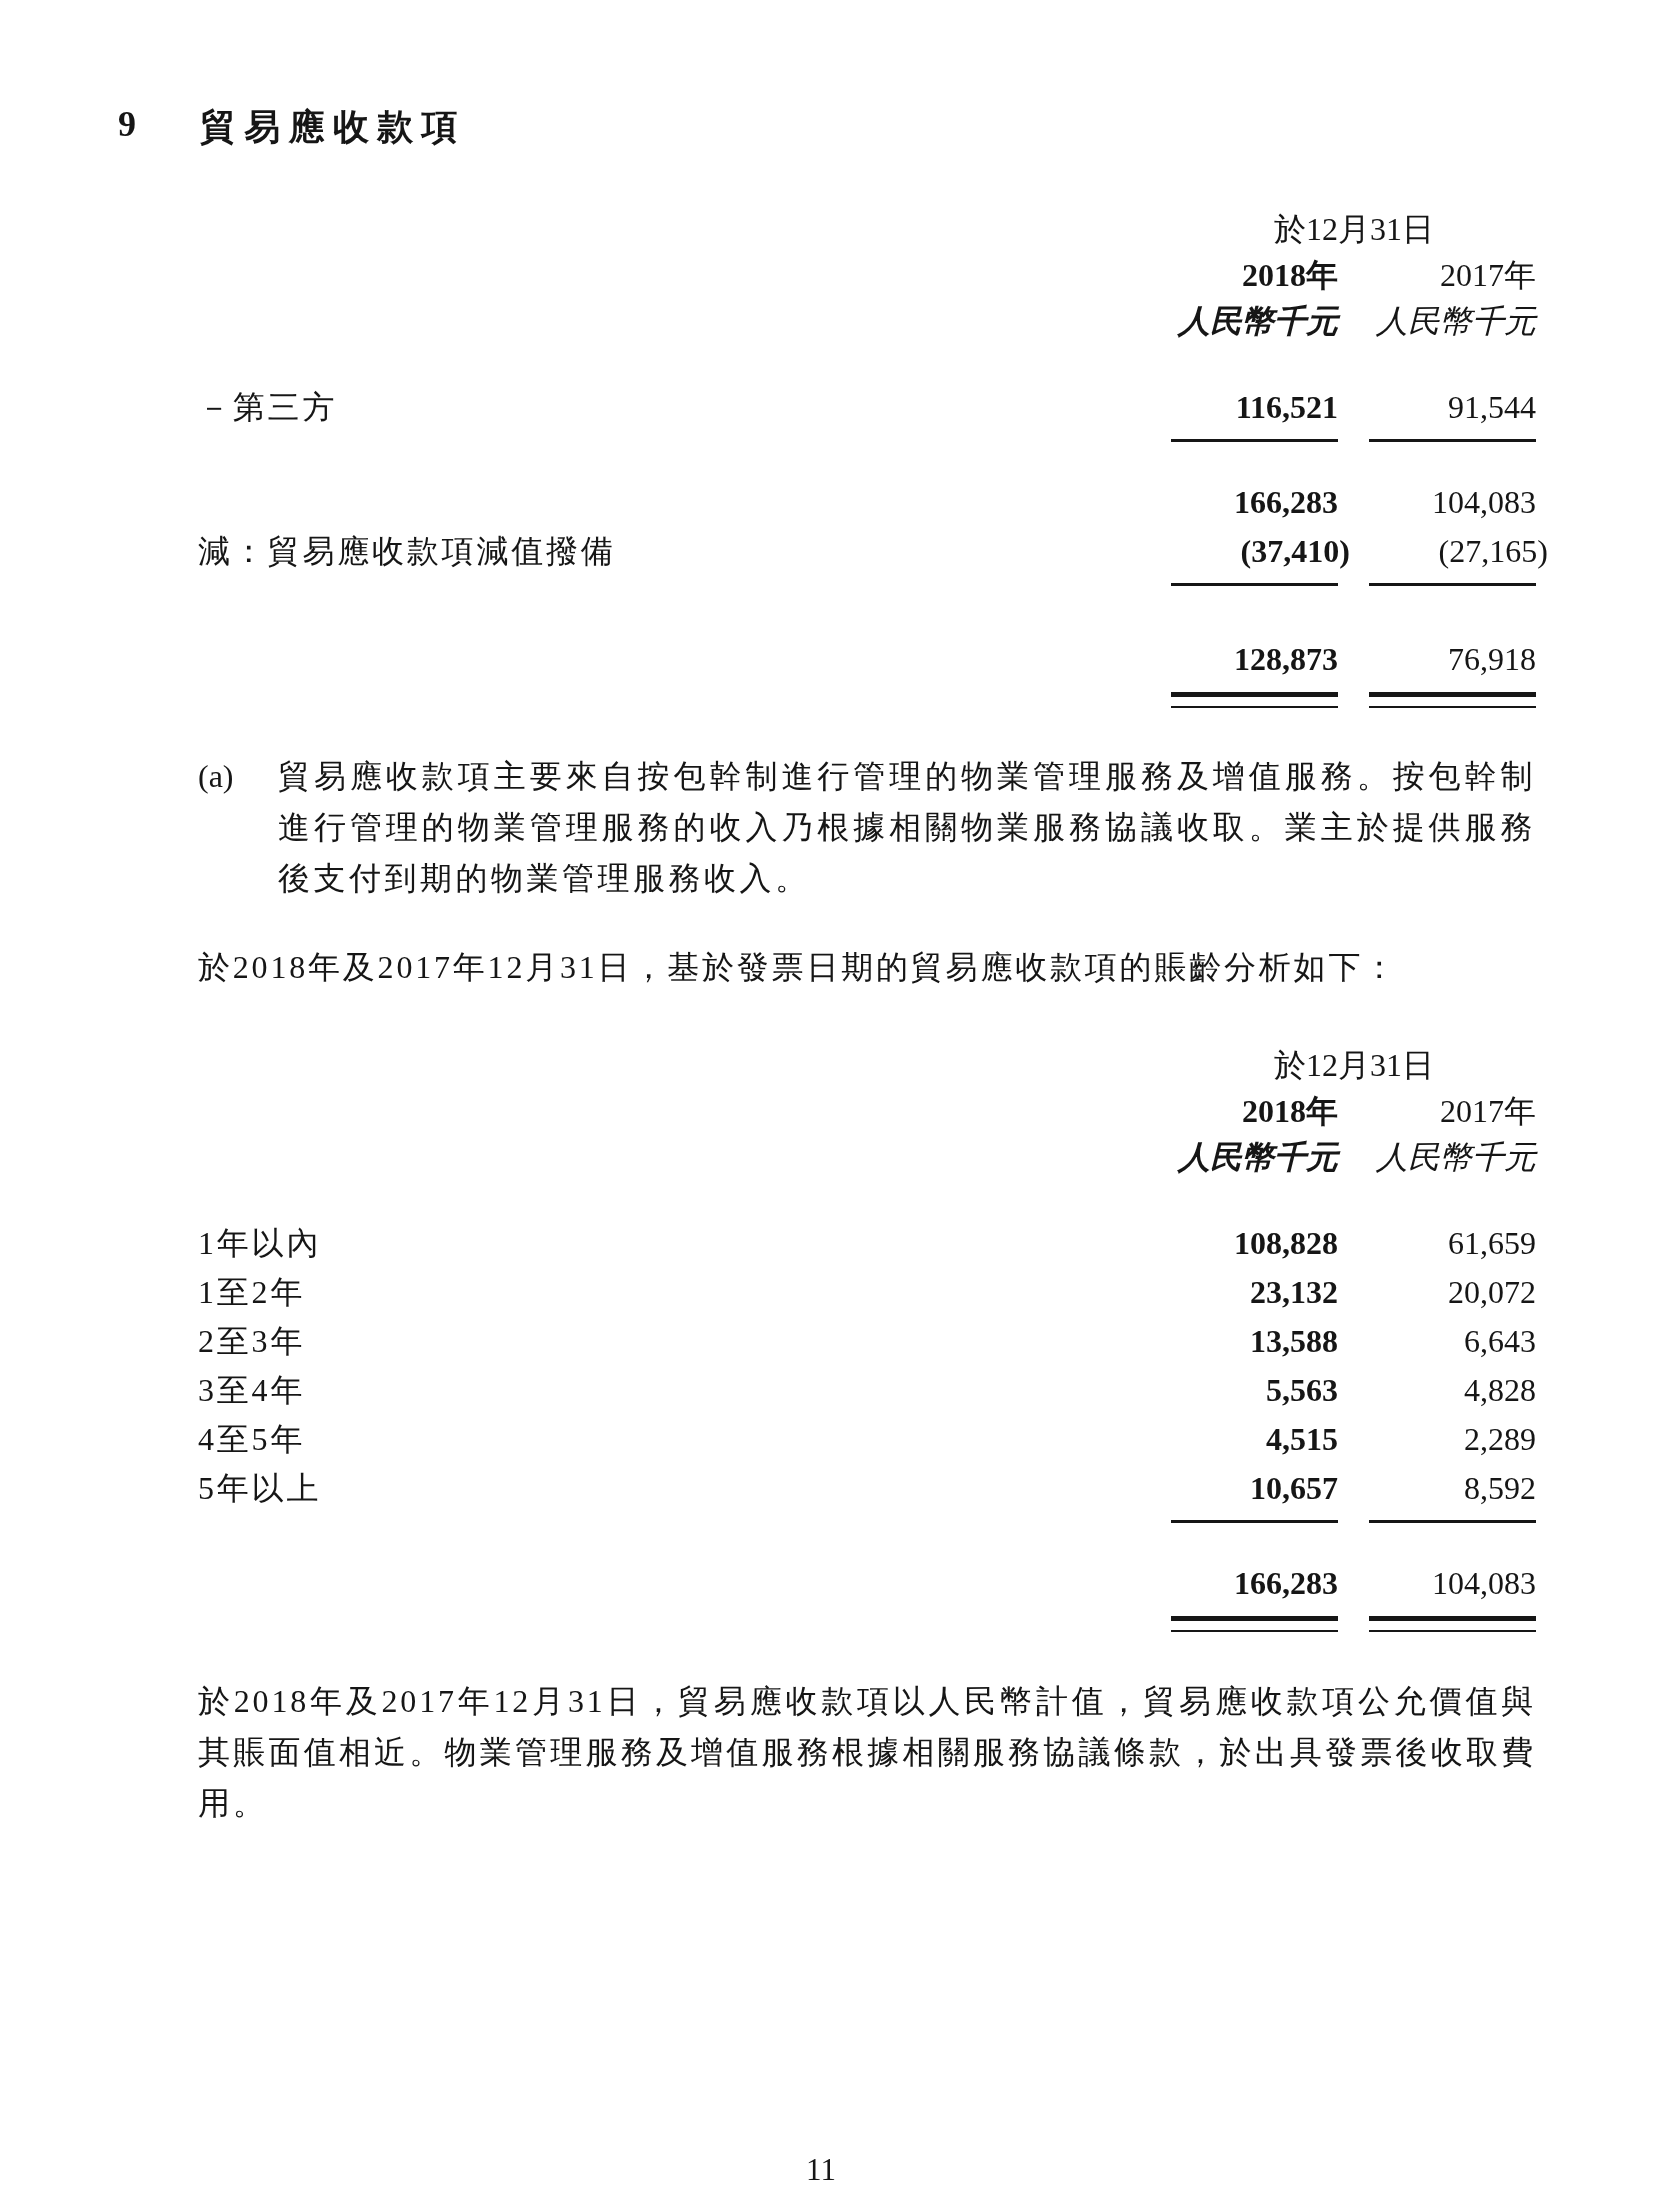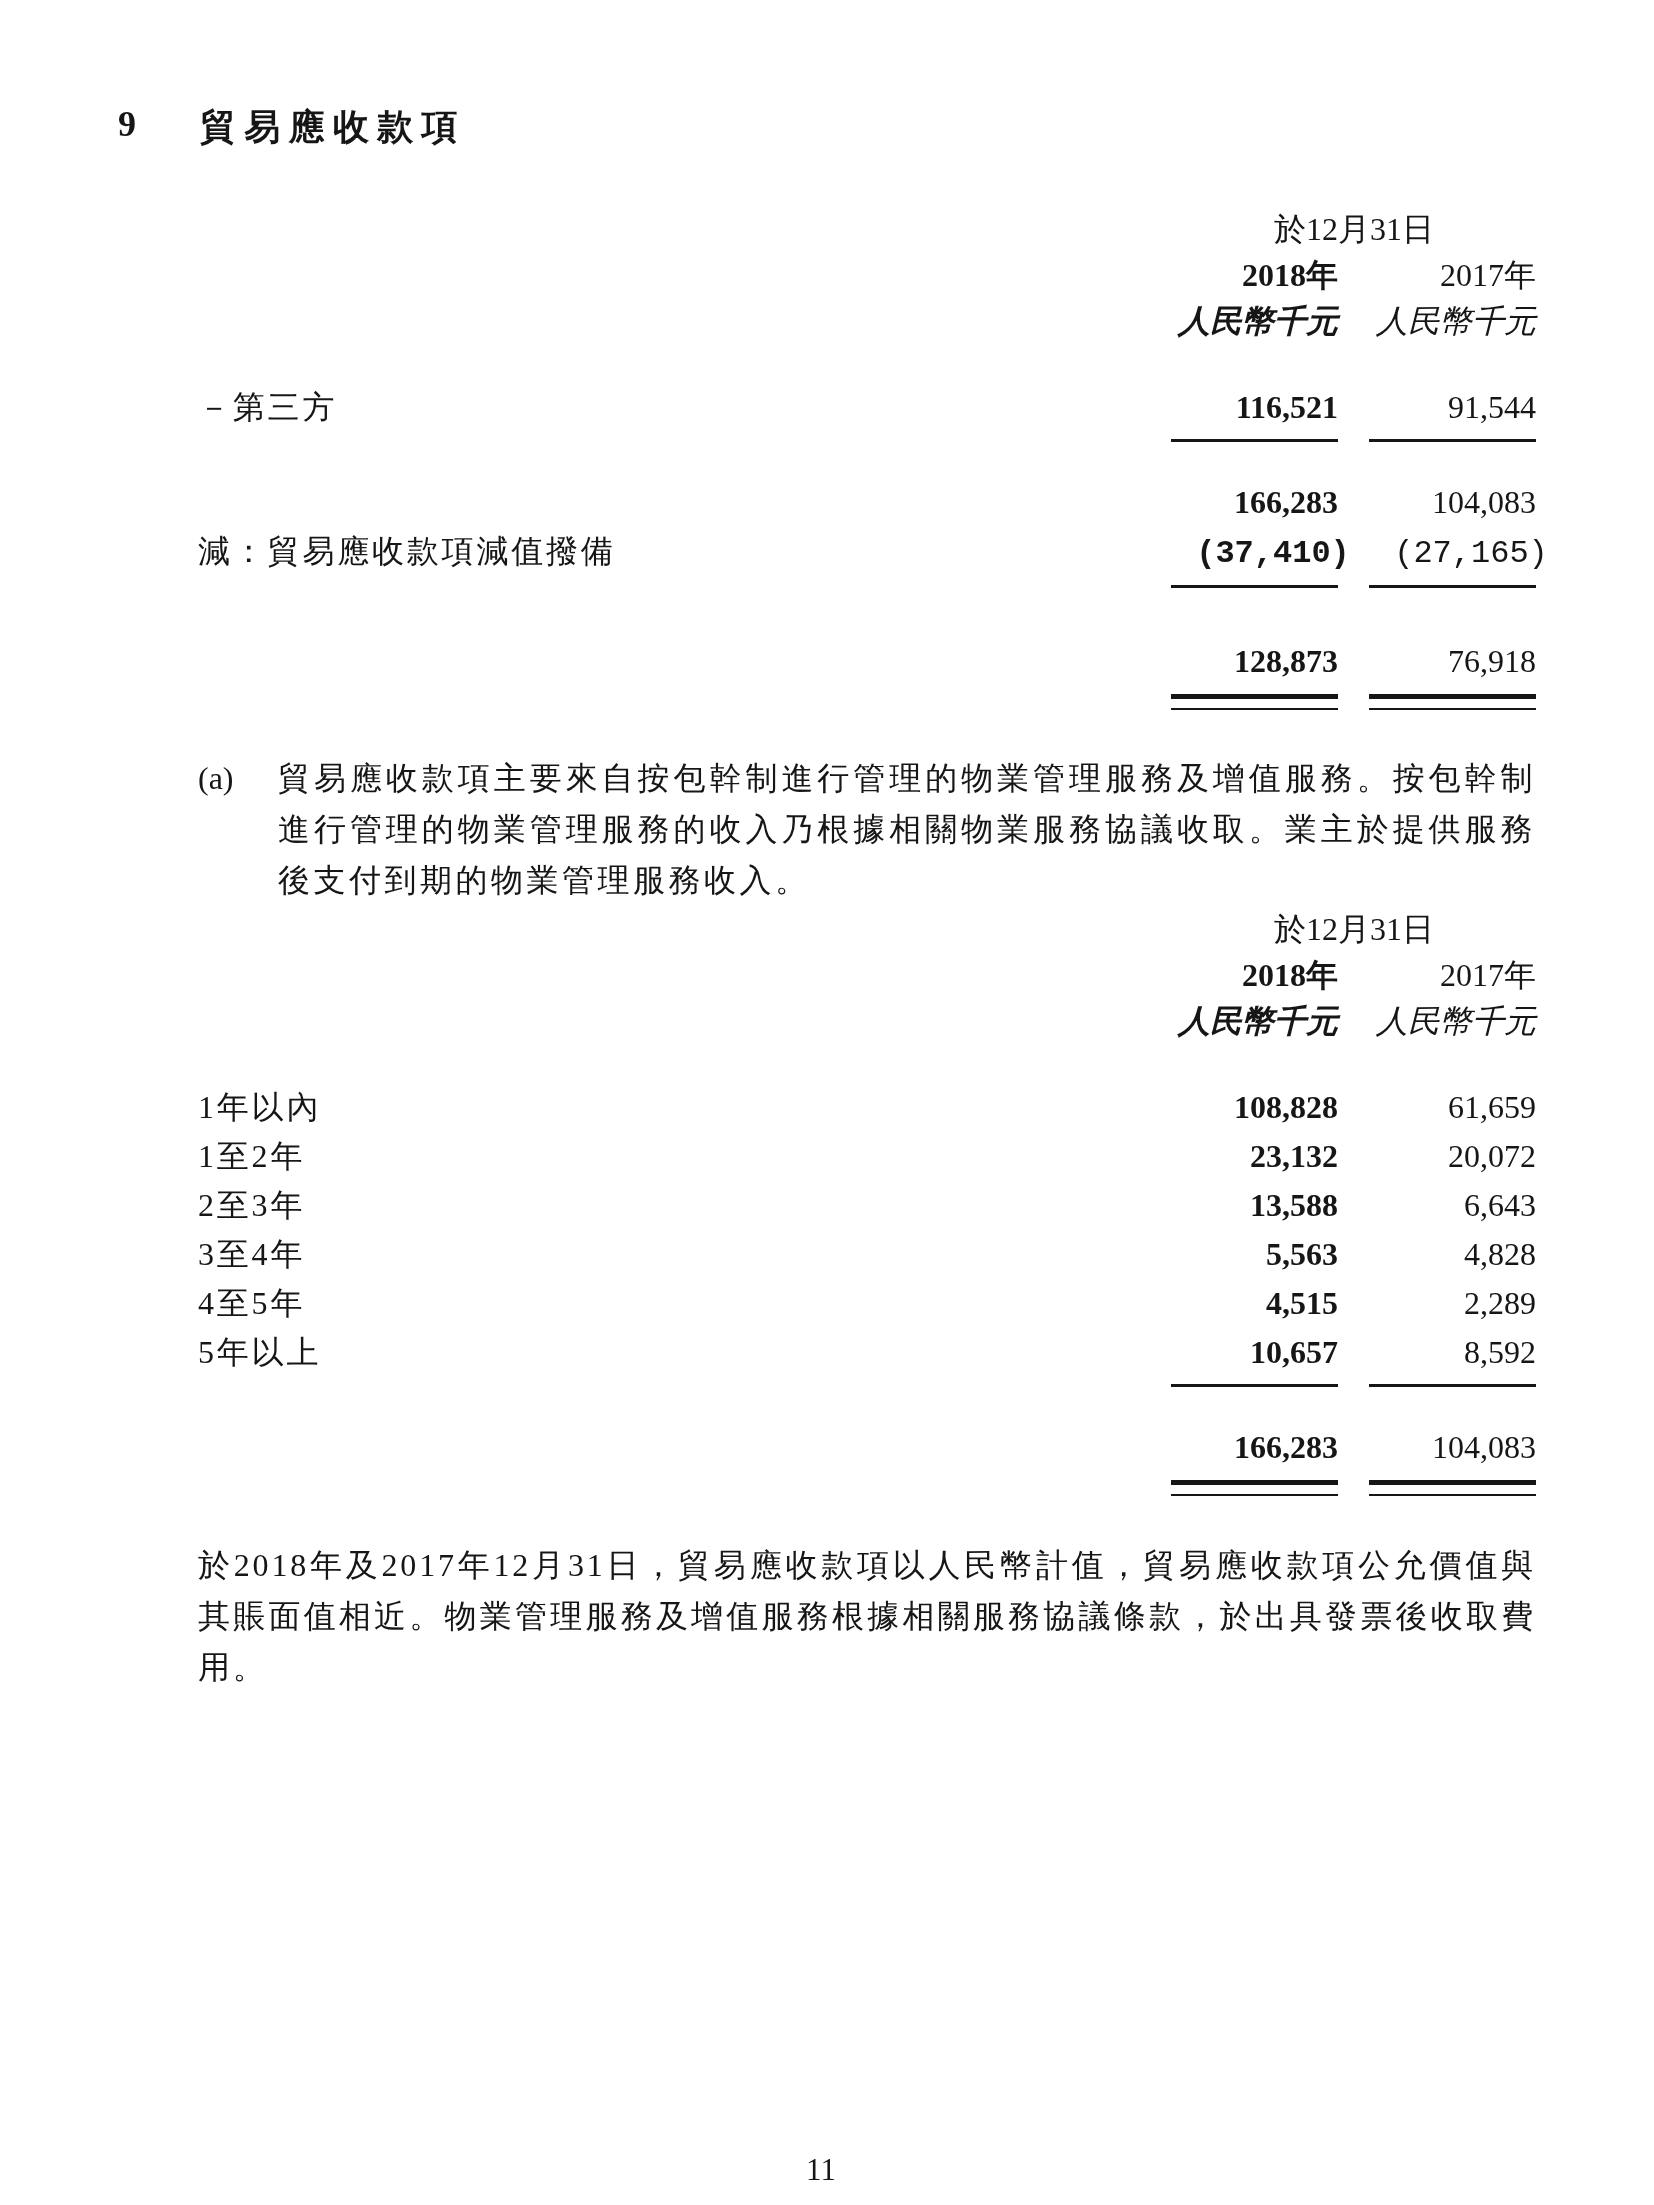--- a/index.html
+++ b/index.html
@@ -27,21 +27,21 @@
   .ch-c2{width:167px;text-align:right;margin-left:31px;}
   .b{font-weight:bold;}
   .bi{font-weight:bold;font-style:italic;}
   .i{font-style:italic;}
   
   .row{display:flex;align-items:baseline;line-height:49px;}
   .lbl{flex:1;letter-spacing:2.8px;}
   .lbl .note-ref{font-style:italic;letter-spacing:0.7px;}
   .v1{width:167px;text-align:right;}
   .v2{width:167px;text-align:right;margin-left:31px;}
-  .hang{display:inline-block;margin-right:-11.8px;font-family:Liberation Mono, monospace;}
+  .hang{display:inline-block;margin-right:-11.8px;}
   
   .rule-row{display:flex;}
   .rule-row .sp{flex:1;}
   .r1{width:167px;}
   .r2{width:167px;margin-left:31px;}
   .rule{height:2.8px;background:#161616;margin-top:7px;}
   .dblrule{height:16px;box-sizing:border-box;border-top:5.6px solid #161616;border-bottom:2.8px solid #161616;margin-top:8.3px;}
   .sp52{height:36px;}
   .sp70{height:49px;}
   
@@ -134,20 +134,21 @@
             <div class="dblrule"></div>
           </div>
       </div>
     </div>
 
     <div class="note-block">
       <div class="note-label">(a)</div>
       <div class="note-text">貿易應收款項主要來自按包幹制進行管理的物業管理服務及增值服務。按包幹制進行管理的物業管理服務的收入乃根據相關物業服務協議收取。業主於提供服務後支付到期的物業管理服務收入。</div>
     </div>
 
+    <div class="para para-intro">於2018年及2017年12月31日，基於發票日期的貿易應收款項的賬齡分析如下：</div>
 
     <div class="col-header">
       <div class="ch-line">
         <div class="ch-span">於12月31日</div>
       </div>
       <div class="ch-line">
         <div class="ch-c1 b">2018年</div>
         <div class="ch-c2">2017年</div>
       </div>
       <div class="ch-line">

